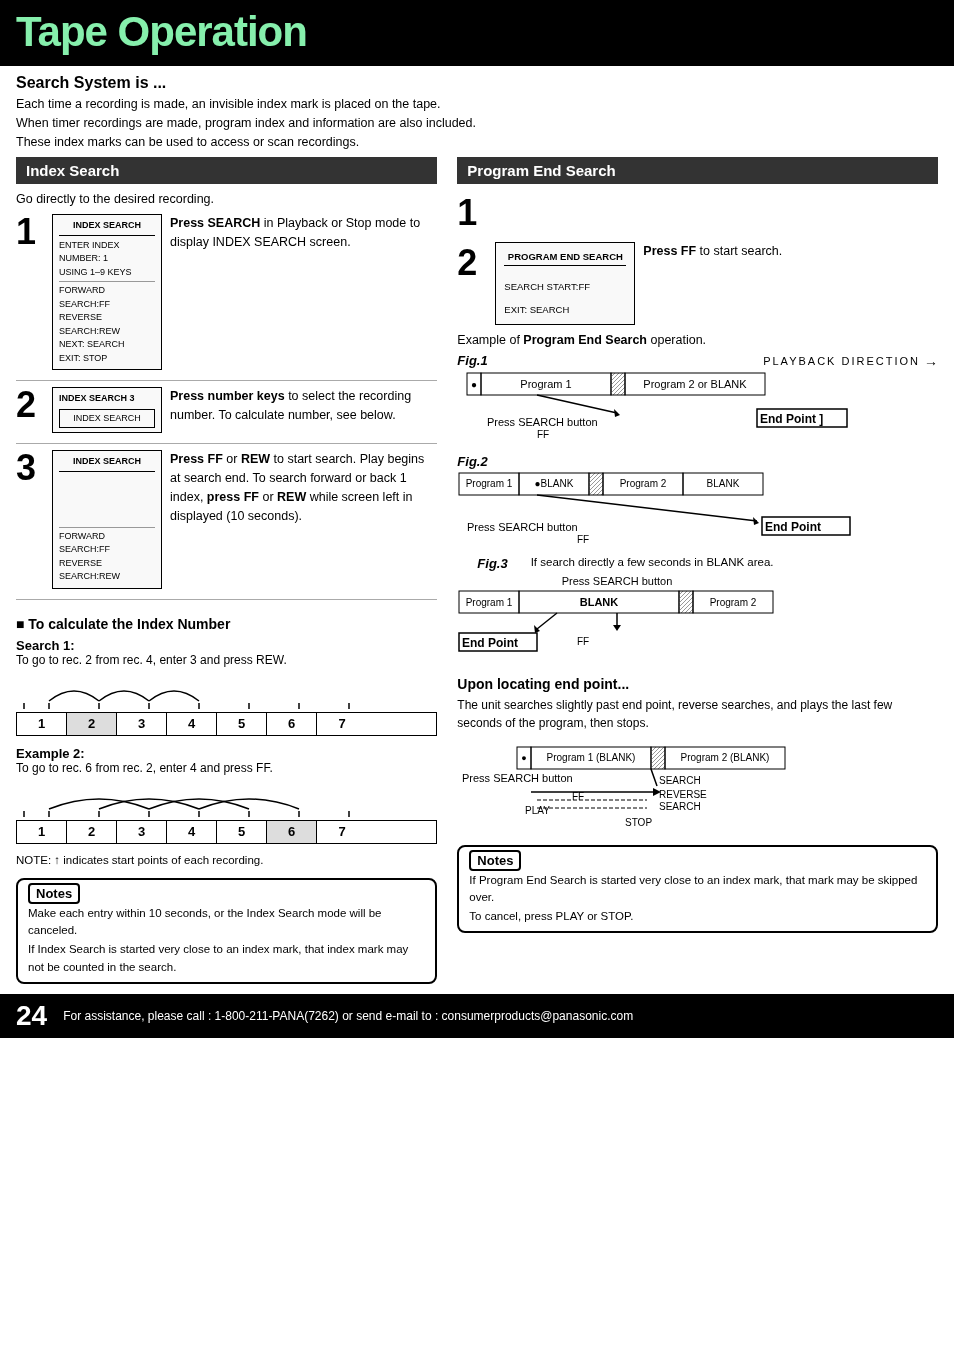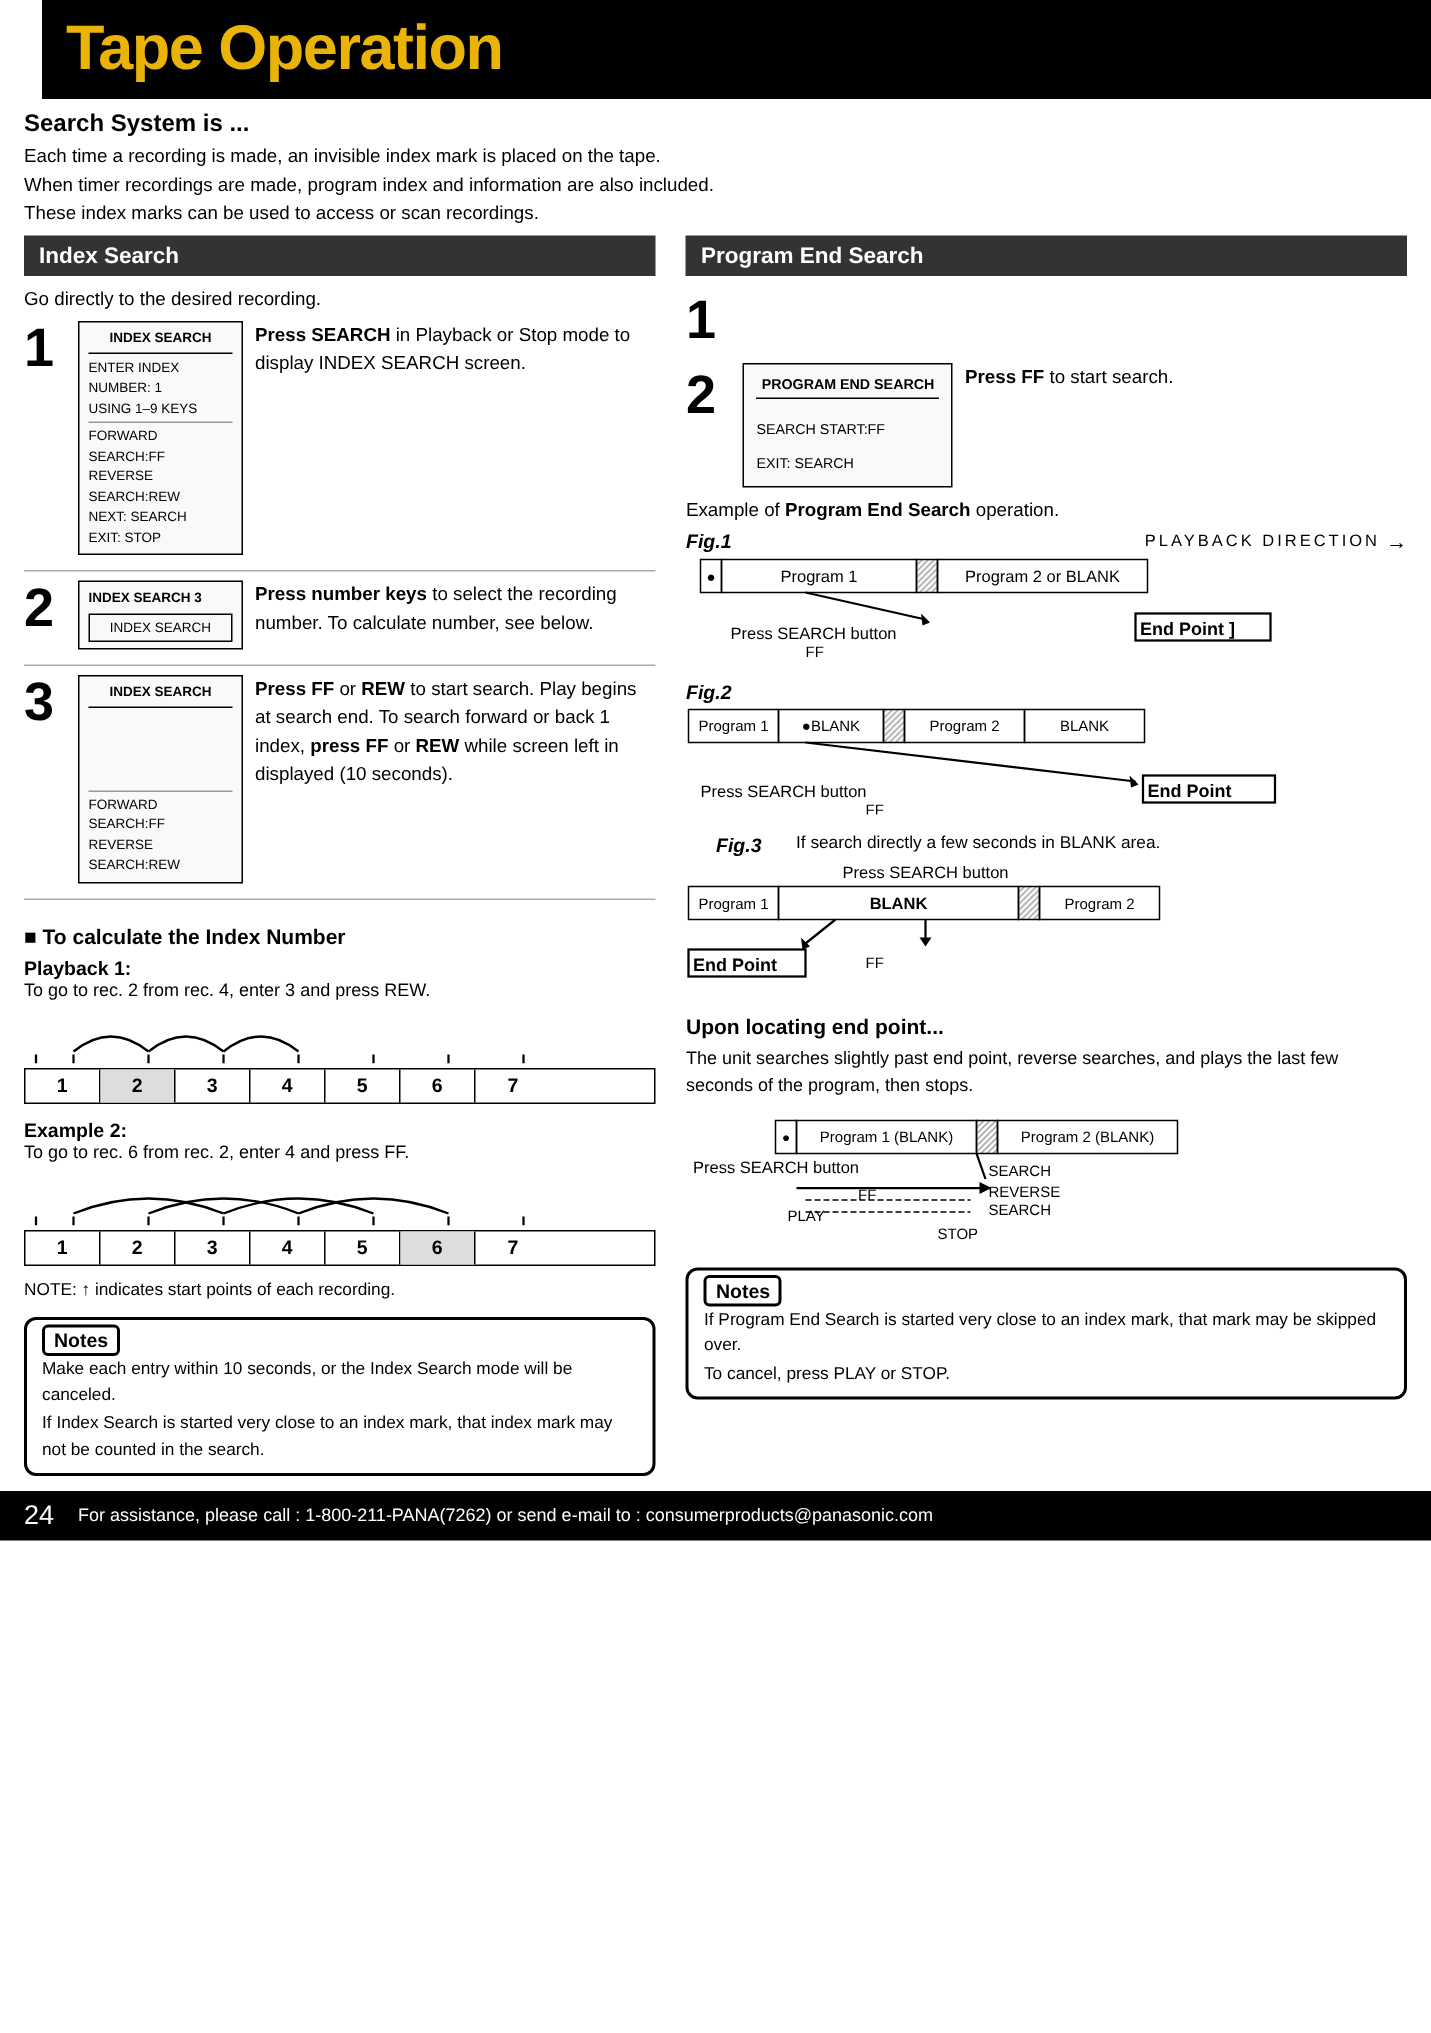--- a/index.html
+++ b/index.html
@@ -8,23 +8,22 @@
       font-size: 13px;
       background: #fff;
       width: 954px;
       min-height: 1355px;
       color: #000;
     }
 
     
     .page-header {
       background: #000;
-      color: #eab308;
+      color: #86efac;
       padding: 8px 16px 10px 16px;
-      margin-left: 28px;
     }
     .page-header h1 {
       font-size: 42px;
       font-weight: bold;
       letter-spacing: -1px;
     }
 
     
     .search-system {
       padding: 8px 16px 6px 16px;
@@ -247,22 +246,22 @@
     .page-footer {
       background: #000;
       color: #fff;
       padding: 6px 16px;
       display: flex;
       align-items: center;
       gap: 16px;
       margin-top: 10px;
     }
     .footer-num {
-      font-size: 18px;
-      font-weight: normal;
+      font-size: 28px;
+      font-weight: bold;
     }
     .footer-text {
       font-size: 12px;
     }
 
     
     .step-box .inner-line {
       border-bottom: 1px solid #999;
       margin: 2px 0;
     }
@@ -334,21 +333,21 @@
           <strong>Press FF</strong> or <strong>REW</strong> to start search. Play begins at search end. To search forward or back 1 index, <strong>press FF</strong> or <strong>REW</strong> while screen left in displayed (10 seconds).
         </div>
       </div>
     </div>
 
     <div class="divider" style="margin:10px 0;"></div>
 
     <div class="index-calc">
       <h3>■ To calculate the Index Number</h3>
 
-      <div class="example-label">Playback 1:</div>
+      <div class="example-label">Search 1:</div>
       <p>To go to rec. 2 from rec. 4, enter 3 and press REW.</p>
 
       <div class="number-line-container">
         <svg width="350" height="36">
 
           <path d="M 33 28 Q 58 8 83 28" stroke="#000" stroke-width="1.5" fill="none"></path>
           <path d="M 83 28 Q 108 8 133 28" stroke="#000" stroke-width="1.5" fill="none"></path>
           <path d="M 133 28 Q 158 8 183 28" stroke="#000" stroke-width="1.5" fill="none"></path>
 
           <line x1="8" y1="30" x2="8" y2="36" stroke="#000" stroke-width="1.5"></line>

